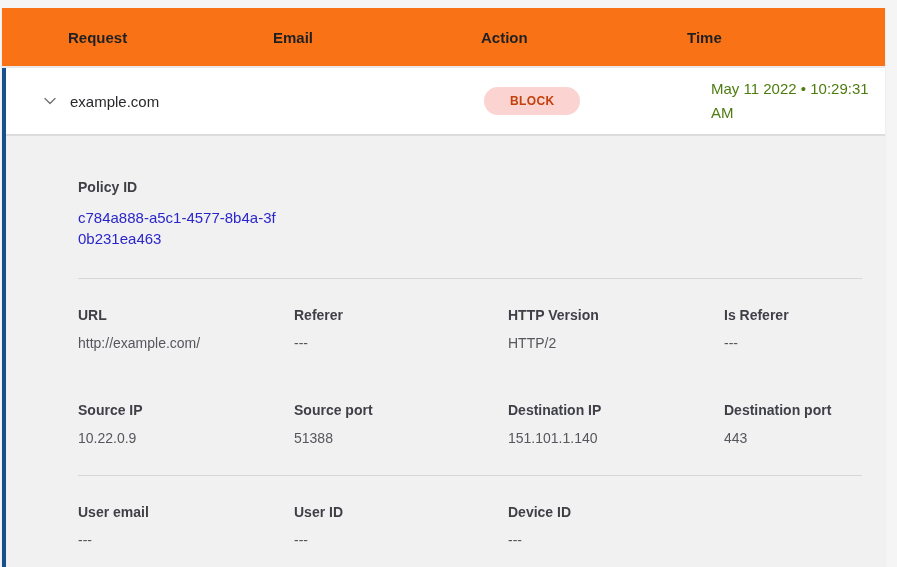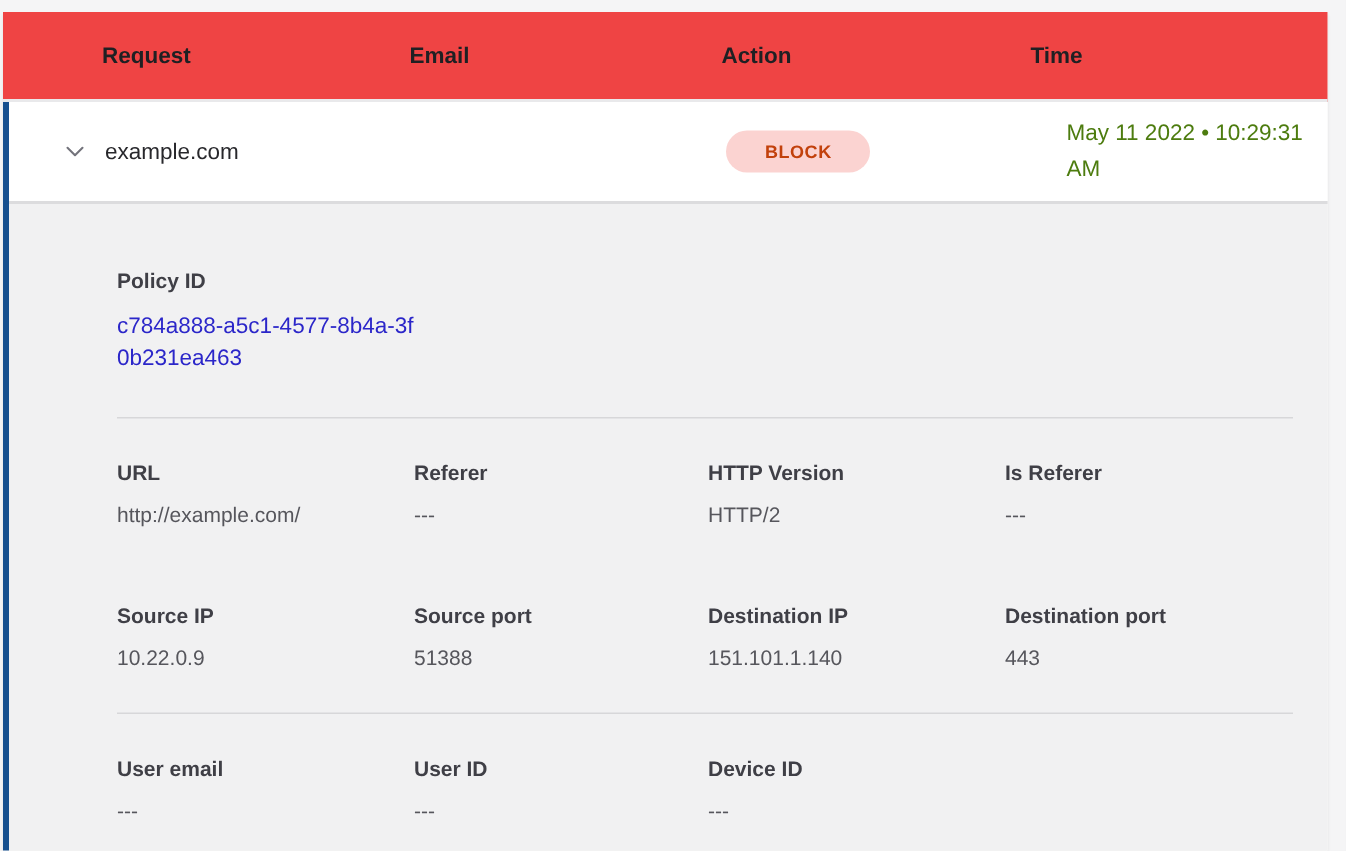--- a/index.html
+++ b/index.html
@@ -18,21 +18,21 @@
     flex-direction: column;
   }
   
   .thead {
     height: 60px;
     display: grid;
     grid-template-columns: 205px 208px 206px 1fr;
     align-items: center;
     padding-left: 66px;
     border-bottom: 2px solid #e9e9eb;
-    background: #ef4444;
+    background: #f97316;
     flex: 0 0 auto;
   }
   .thead .th {
     font-size: 15px;
     font-weight: 700;
     color: #1f2023;
   }
   
   .expand-wrap {
     border-left: 4px solid #17508f;
@@ -110,20 +110,21 @@
   .divider {
     border: none;
     border-top: 1px solid #d7d7d9;
     height: 0;
     margin-top: 29px;
   }
   .frow {
     display: grid;
     grid-template-columns: 198px 196px 198px 1fr;
     margin-top: 28px;
+    gap: 18px;
   }
   .frow + .frow { margin-top: 51px; }
   .policy-group { margin-top: 0; }
 </style>
 </head>
 <body>
 
 <div class="card">
 
   <div class="thead">

